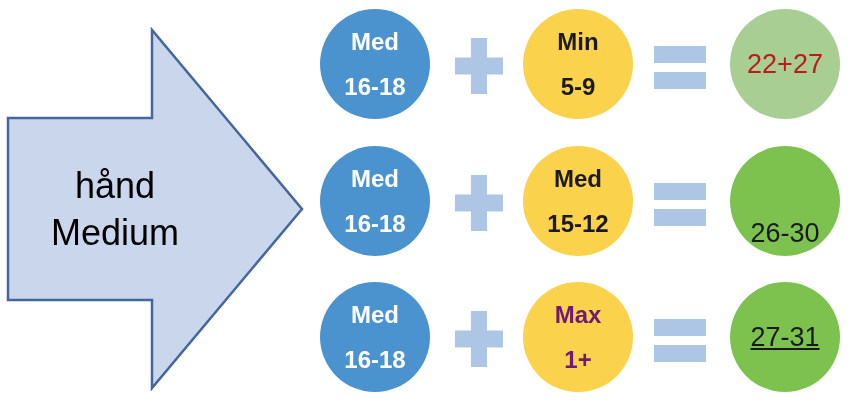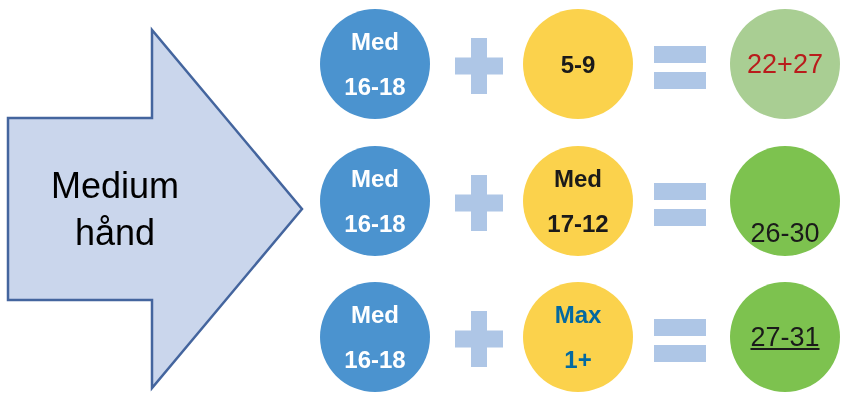--- a/index.html
+++ b/index.html
@@ -56,34 +56,35 @@
 </style>
 </head>
 <body>
 
 <div class="stage">
 
   <svg class="arrow-svg" width="310" height="409" viewBox="0 0 310 409">
     <polygon points="8,118 152,118 152,30 302,209 152,388 152,300 8,300" stroke-width="2.5" stroke-linejoin="miter" fill="#cad6ec" stroke="#44659e"></polygon>
   </svg>
   <div class="arrow-label">
+    <div>hånd</div>
     <div>Medium</div>
-    <div>hånd</div>
   </div>
 
   <div class="row row-1">
     <div class="circle circle-hand" style="background-color: rgb(75, 147, 207); color: rgb(255, 255, 255);">
       <span>Med</span>
       <span>16-18</span>
     </div>
     <svg class="op op-plus" width="48" height="56" viewBox="0 0 48 56" style="color: rgb(174, 198, 230);">
       <rect x="16" y="0" width="16" height="56" fill="currentColor"></rect>
       <rect x="0" y="19.5" width="48" height="17" fill="currentColor"></rect>
     </svg>
     <div class="circle circle-bet" style="background-color: rgb(251, 210, 76); color: rgb(26, 26, 26);">
+      <span>Min</span>
       <span>5-9</span>
     </div>
     <svg class="op op-equals" width="52" height="43" viewBox="0 0 52 43" style="color: rgb(174, 198, 230);">
       <rect x="0" y="0" width="52" height="17" fill="currentColor"></rect>
       <rect x="0" y="26" width="52" height="17" fill="currentColor"></rect>
     </svg>
     <div class="circle circle-result" style="background-color: rgb(169, 206, 147); color: #b91c1c;">
       <span>22+27</span>
     </div>
   </div>
@@ -92,41 +93,41 @@
     <div class="circle circle-hand" style="background-color: rgb(75, 147, 207); color: rgb(255, 255, 255);">
       <span>Med</span>
       <span>16-18</span>
     </div>
     <svg class="op op-plus" width="48" height="56" viewBox="0 0 48 56" style="color: rgb(174, 198, 230);">
       <rect x="16" y="0" width="16" height="56" fill="currentColor"></rect>
       <rect x="0" y="19.5" width="48" height="17" fill="currentColor"></rect>
     </svg>
     <div class="circle circle-bet" style="background-color: rgb(251, 210, 76); color: rgb(26, 26, 26);">
       <span>Med</span>
-      <span>17-12</span>
+      <span>15-12</span>
     </div>
     <svg class="op op-equals" width="52" height="43" viewBox="0 0 52 43" style="color: rgb(174, 198, 230);">
       <rect x="0" y="0" width="52" height="17" fill="currentColor"></rect>
       <rect x="0" y="26" width="52" height="17" fill="currentColor"></rect>
     </svg>
     <div class="circle circle-result" style="background-color: rgb(125, 194, 79); color: rgb(26, 26, 26); justify-content: flex-end;">
       <span>26-30</span>
     </div>
   </div>
 
   <div class="row row-3">
     <div class="circle circle-hand" style="background-color: rgb(75, 147, 207); color: rgb(255, 255, 255);">
       <span>Med</span>
       <span>16-18</span>
     </div>
     <svg class="op op-plus" width="48" height="56" viewBox="0 0 48 56" style="color: rgb(174, 198, 230);">
       <rect x="16" y="0" width="16" height="56" fill="currentColor"></rect>
       <rect x="0" y="19.5" width="48" height="17" fill="currentColor"></rect>
     </svg>
-    <div class="circle circle-bet" style="background-color: rgb(251, 210, 76); color: #0369a1;">
+    <div class="circle circle-bet" style="background-color: rgb(251, 210, 76); color: #701a75;">
       <span>Max</span>
       <span>1+</span>
     </div>
     <svg class="op op-equals" width="52" height="43" viewBox="0 0 52 43" style="color: rgb(174, 198, 230);">
       <rect x="0" y="0" width="52" height="17" fill="currentColor"></rect>
       <rect x="0" y="26" width="52" height="17" fill="currentColor"></rect>
     </svg>
     <div class="circle circle-result" style="background-color: rgb(125, 194, 79); color: rgb(26, 26, 26); text-decoration: underline;">
       <span>27-31</span>
     </div>

